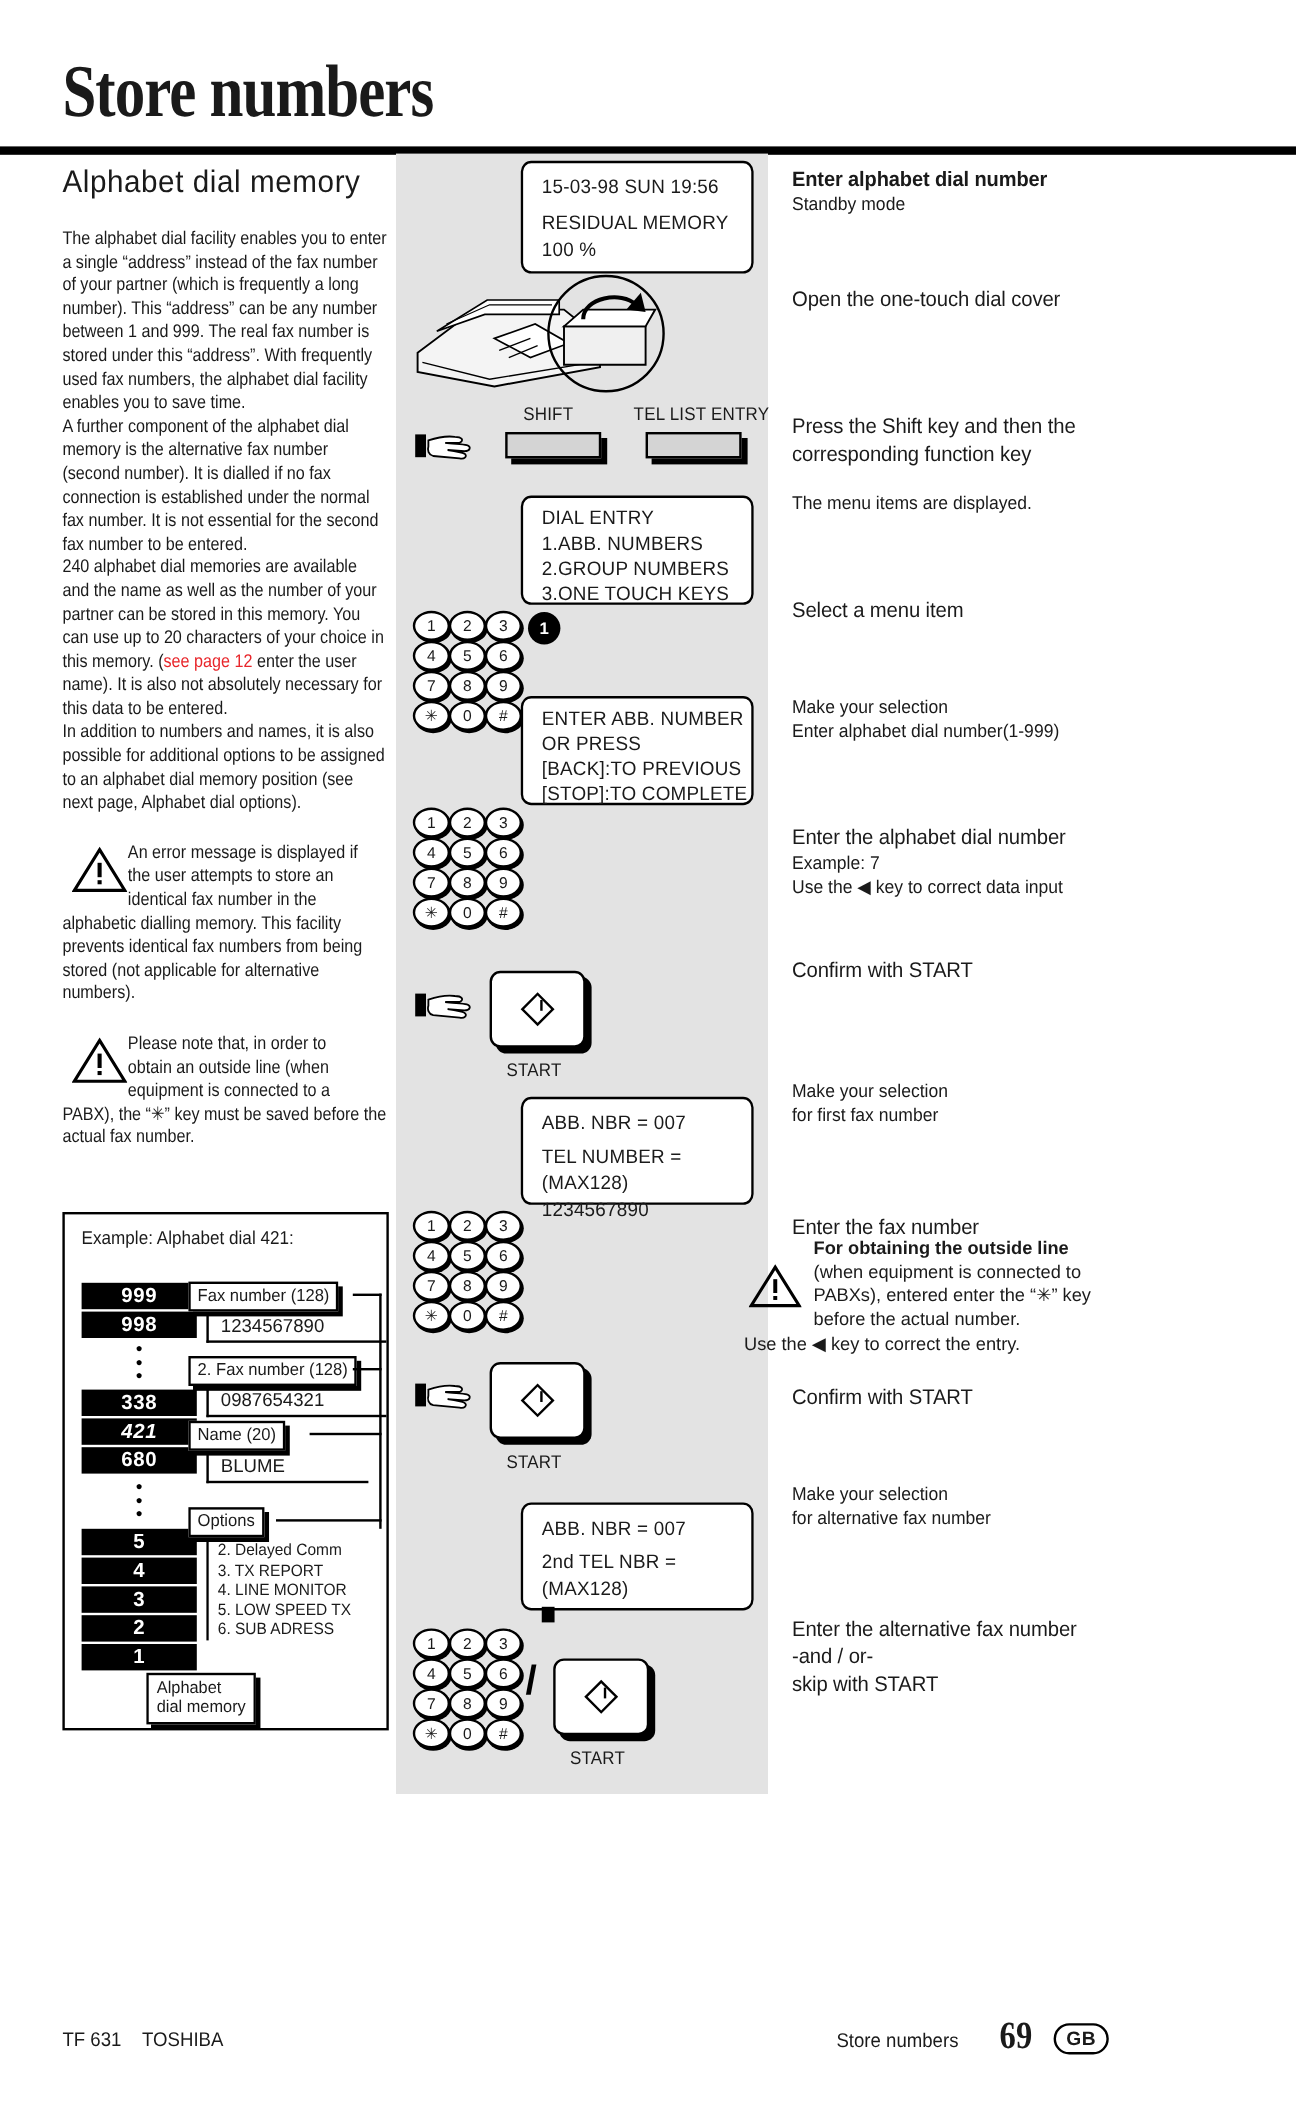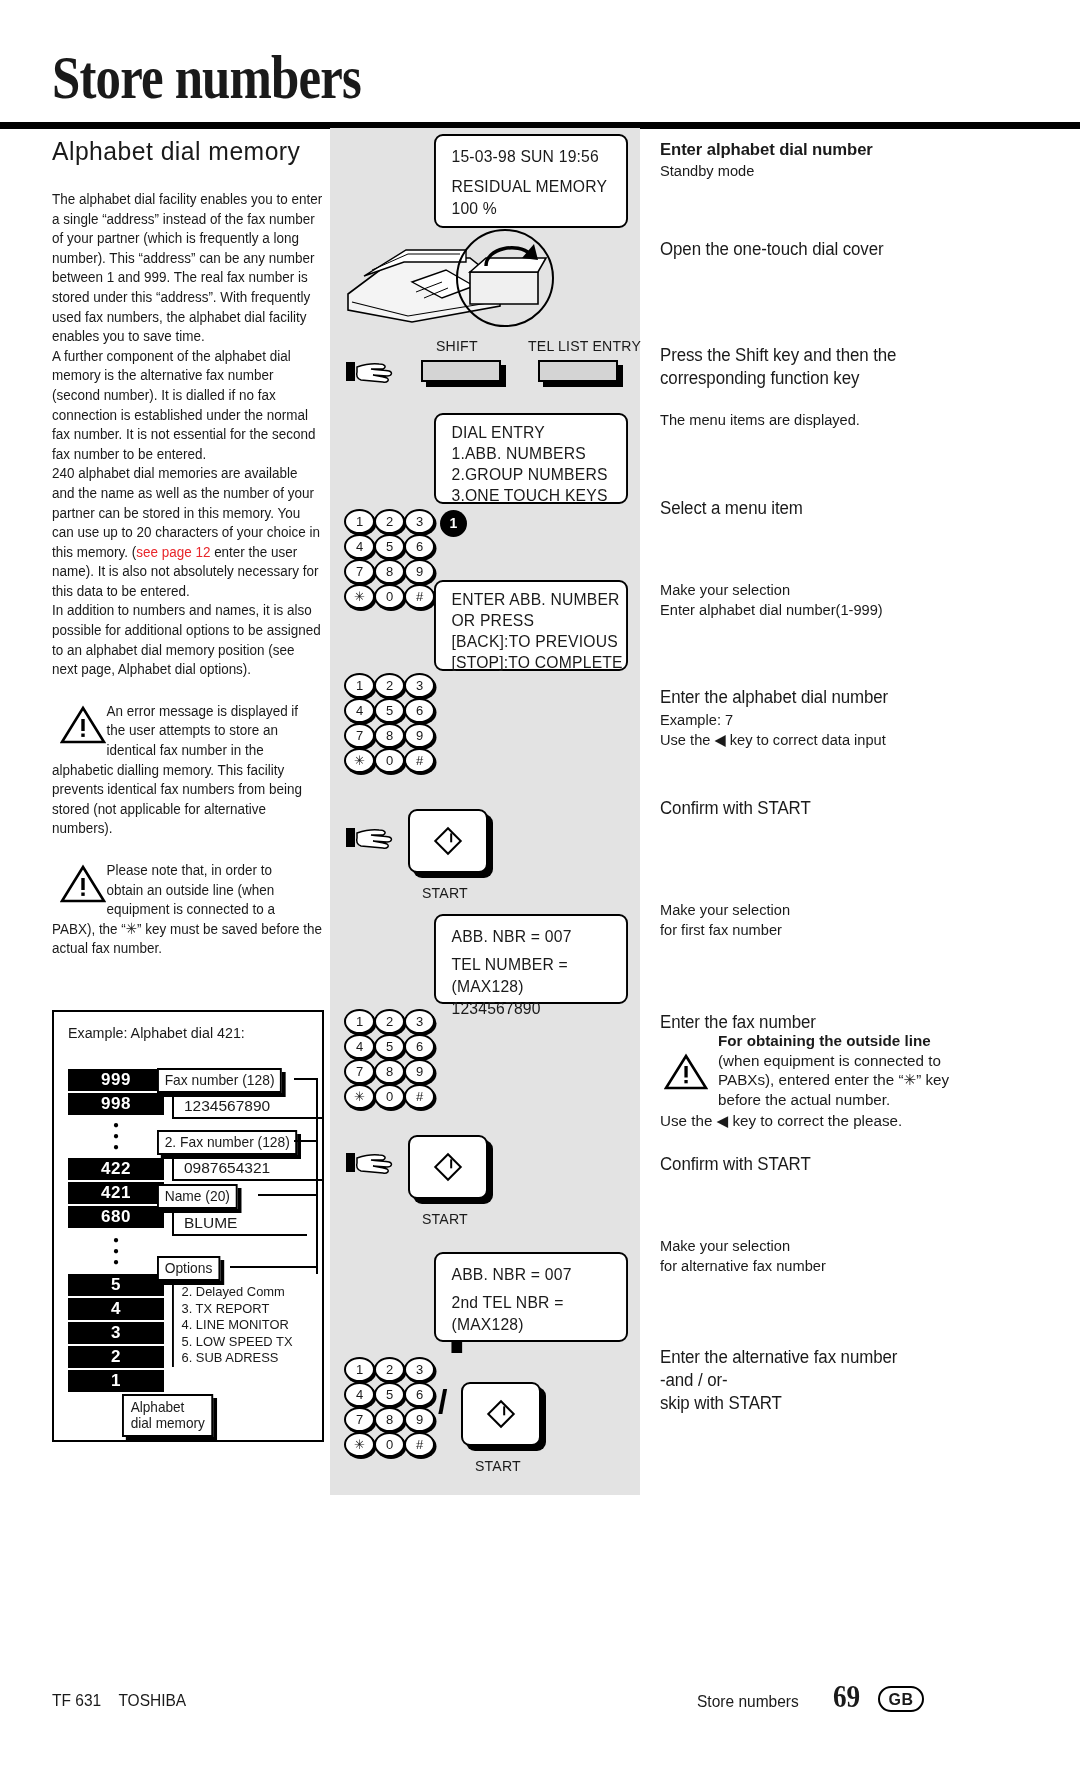--- a/index.html
+++ b/index.html
@@ -347,22 +347,22 @@
 <div id="example-box">
   <div id="example-caption">Example: Alphabet dial 421:</div>
 
   <div class="addr" style="top:57px;">999</div>
   <div class="addr" style="top:81px;">998</div>
   <div class="dots" style="top:107px;">
       <span>●</span>
       <span>●</span>
       <span>●</span>
     </div>
-  <div class="addr" style="top:146px;">422</div>
-  <div class="addr" style="top:170px;">421</div>
+  <div class="addr" style="top:146px;">338</div>
+  <div class="addr" style="top:170px;font-style:italic;">421</div>
   <div class="addr" style="top:194px;">680</div>
   <div class="dots" style="top:222px;">
       <span>●</span>
       <span>●</span>
       <span>●</span>
     </div>
   <div class="addr" style="top:262px;">5</div>
   <div class="addr" style="top:286px;">4</div>
   <div class="addr" style="top:310px;">3</div>
   <div class="addr" style="top:334px;">2</div>
@@ -595,29 +595,29 @@
 <div class="r-head" style="left:660px; top:686px; font-weight:normal; font-size:17.6px;">Enter the alphabet dial number</div>
 <div class="r-sub" style="left:660px; top:710px;">Example: 7</div>
 <div class="r-sub" style="left:660px; top:730px;">Use the ◀ key to correct data input</div>
 
 <div class="r-head" style="left:660px; top:797px; font-weight:normal; font-size:17.6px;">Confirm with START</div>
 <div class="r-sub" style="left:660px; top:900px;">Make your selection</div>
 <div class="r-sub" style="left:660px; top:920px;">for first fax number</div>
 
 <div class="r-head" style="left:660px; top:1011px; font-weight:normal; font-size:17.6px;">Enter the fax number</div>
 
-<div class="r-note" style="left:660px; top:1031px;">
+<div class="r-note" style="left:620px; top:1031px;">
   <svg class="wi" viewBox="0 0 44 38">
     <polygon points="22,3 42,35 2,35" fill="none" stroke="#000" stroke-width="2.6"></polygon>
     <rect x="20.4" y="13" width="3.3" height="11.5" fill="#000"></rect>
     <rect x="20.4" y="27" width="3.3" height="3.3" fill="#000"></rect>
   </svg>
   <span class="ind"><b>For obtaining the outside line</b></span>
   <span class="ind">(when equipment is connected to PABXs), entered enter the “✳” key before the actual number.</span>
-  <span style="display:block; padding-top:2px;">Use the ◀ key to correct the please.</span>
+  <span style="display:block; padding-top:2px;">Use the ◀ key to correct the entry.</span>
 </div>
 
 <div class="r-head" style="left:660px; top:1153px; font-weight:normal; font-size:17.6px;">Confirm with START</div>
 <div class="r-sub" style="left:660px; top:1236px;">Make your selection</div>
 <div class="r-sub" style="left:660px; top:1256px;">for alternative fax number</div>
 
 <div class="r-head" style="left:660px; top:1346px; font-weight:normal; font-size:17.6px;">Enter the alternative fax number</div>
 <div class="r-head" style="left:660px; top:1369px; font-weight:normal; font-size:17.6px;">-and / or-</div>
 <div class="r-head" style="left:660px; top:1392px; font-weight:normal; font-size:17.6px;">skip with START</div>
 

